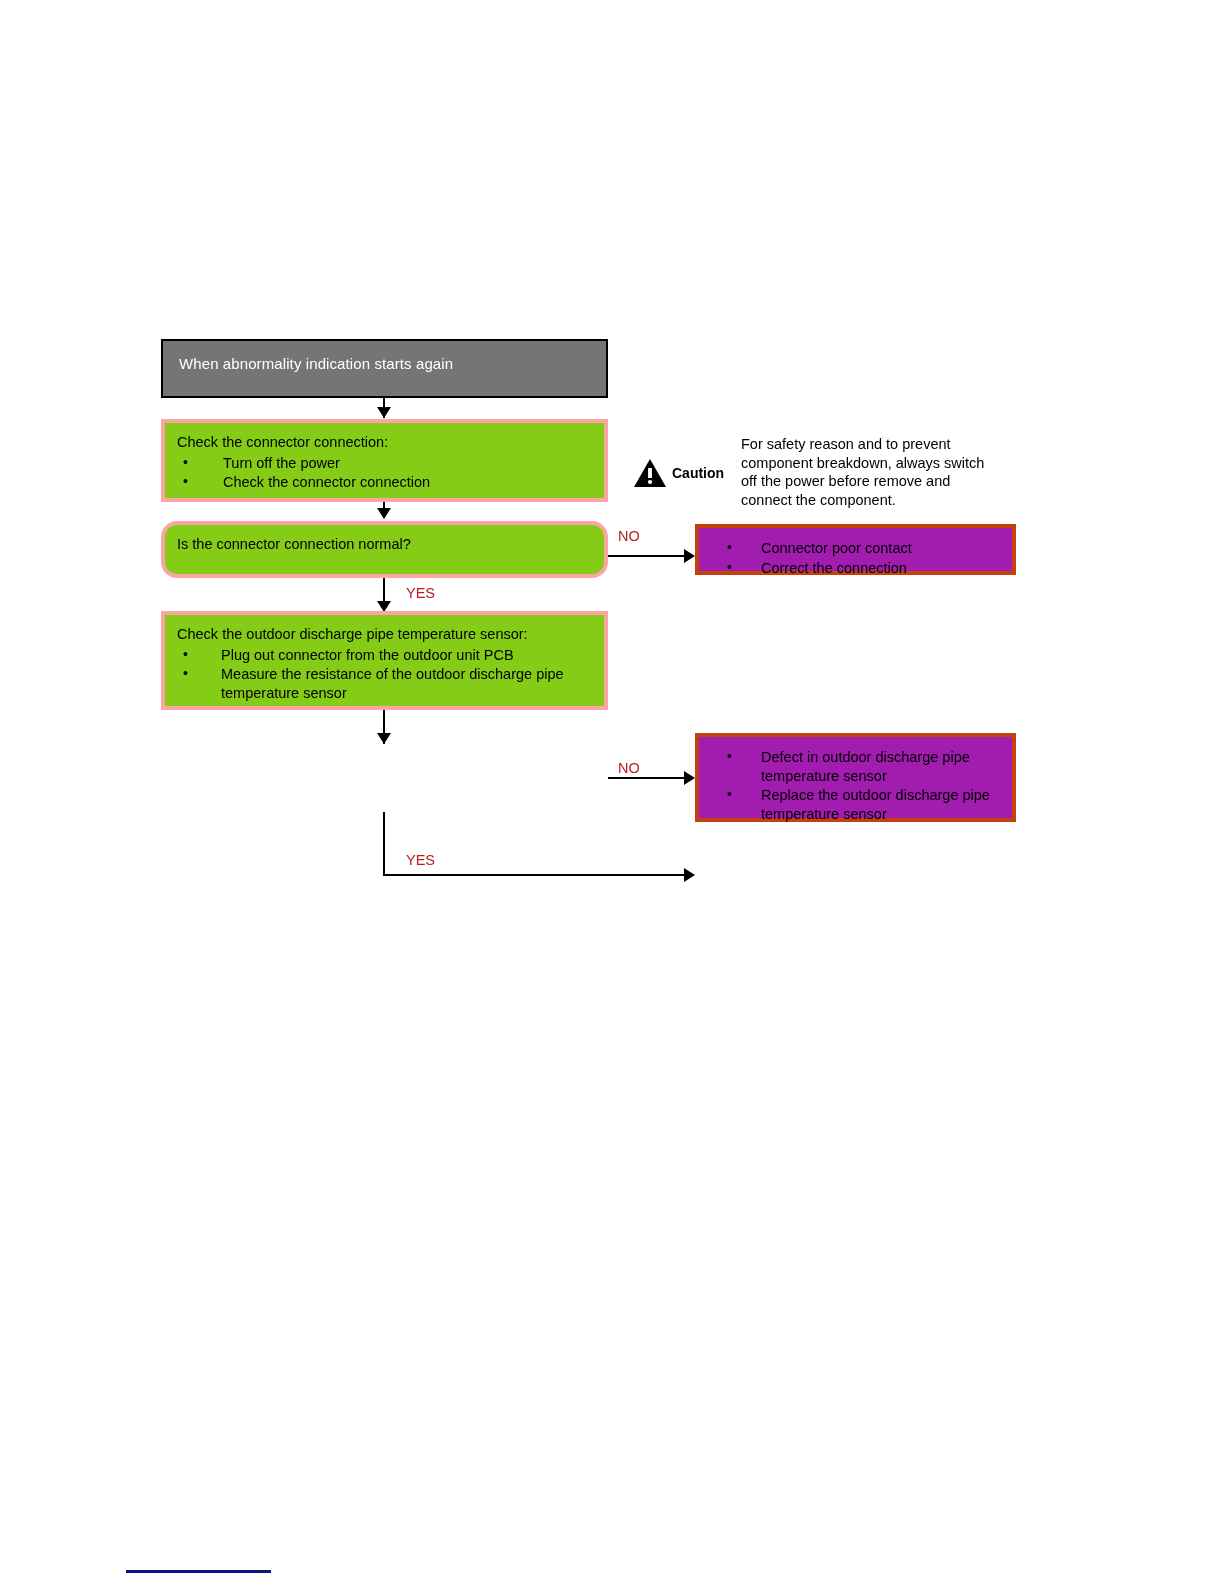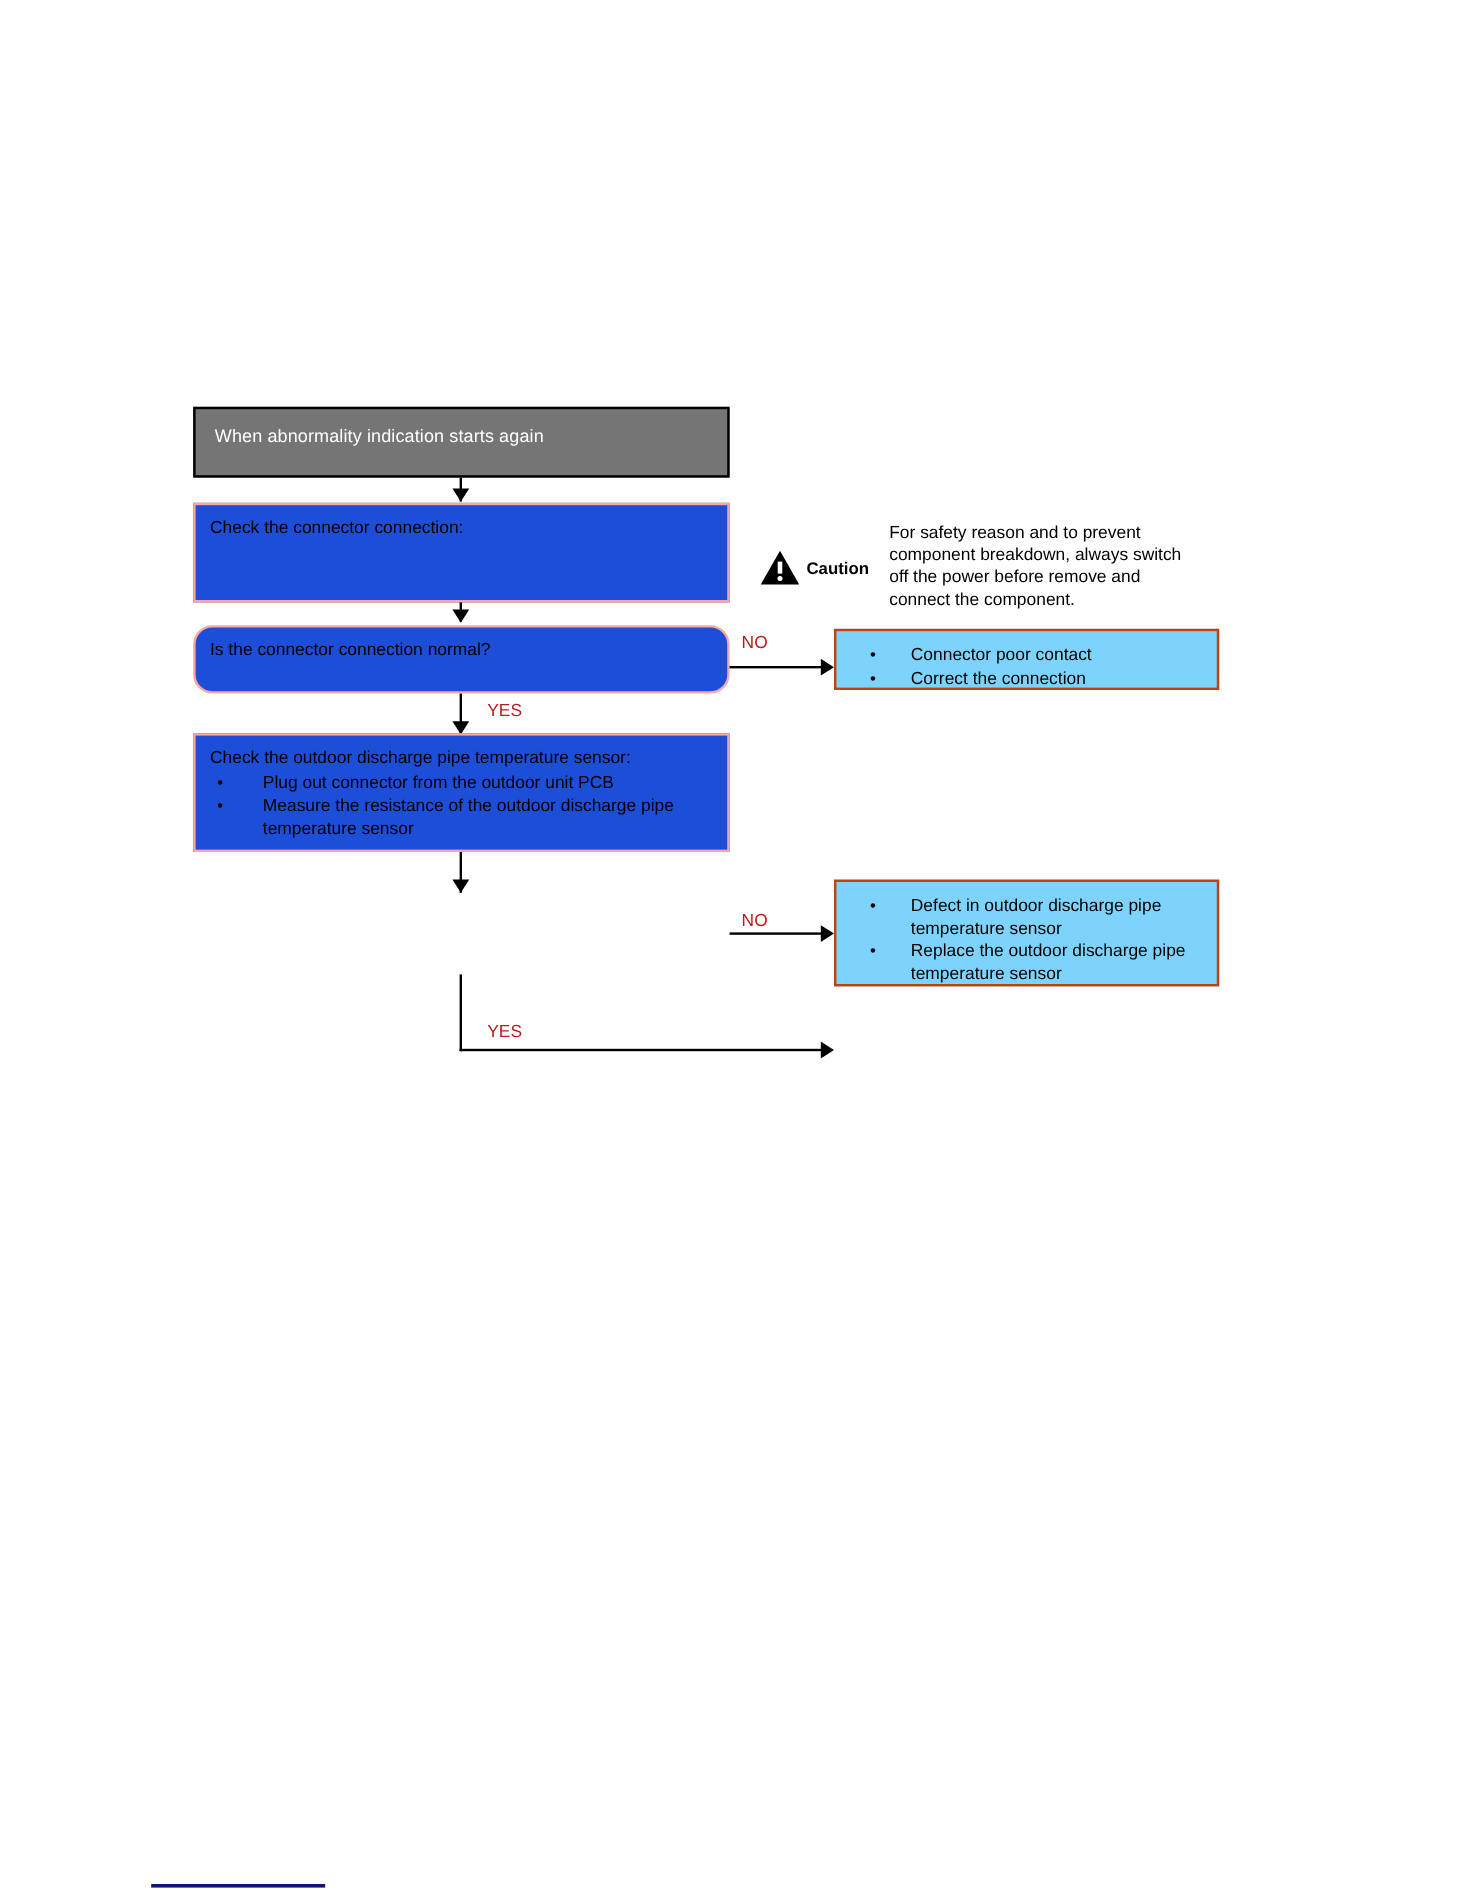--- a/index.html
+++ b/index.html
@@ -18,34 +18,34 @@
   .page {
     position: absolute;
     left: 0; top: 0;
     width: 1224px;
     height: 1528px;
   }
   
   .node {
     position: absolute;
     box-sizing: border-box;
-    border: 2px solid #fca5a5;
-    background: #1d4ed8;
+    border: 4px solid #fca5a5;
+    background: #84cc16;
     font-size: 14.5px;
     line-height: 18.5px;
     color: #000000;
   }
   .node-header {
     background: #757575;
     color: #ffffff;
     border: 2px solid #000000;
   }
   .node-result {
-    background: #7dd3fc;
-    border: 2px solid #c2410c;
+    background: #a21caf;
+    border: 4px solid #c2410c;
   }
   .node-inner {
     padding: 10px 12px 6px 12px;
   }
   .node-title {
     display: block;
     white-space: pre-wrap;
   }
   .header-text {
     display: block;
@@ -154,20 +154,24 @@
   <div class="node node-header" style="left:161px; top:339px; width:447px; height:59px;">
     <span class="header-text">When abnormality indication starts again</span>
   </div>
 
   <div class="vline" style="left:383px; top:398px; height:20px;"></div>
   <div class="arrow-down" style="left:377px; top:407px;"></div>
 
   <div class="node" style="left:161px; top:419px; width:447px; height:83px;">
     <div class="node-inner">
       <span class="node-title">Check the connector connection:</span>
+      <ul class="bullets">
+        <li>Turn off the power</li>
+        <li>Check the connector connection</li>
+      </ul>
     </div>
   </div>
 
   <div class="vline" style="left:383px; top:502px; height:16px;"></div>
   <div class="arrow-down" style="left:377px; top:508px;"></div>
 
   <div class="node" style="left:161px; top:521px; width:447px; height:57px;border-radius:16px;">
     <div class="node-inner">
       <span class="node-title">Is the connector connection normal?</span>
     </div>

